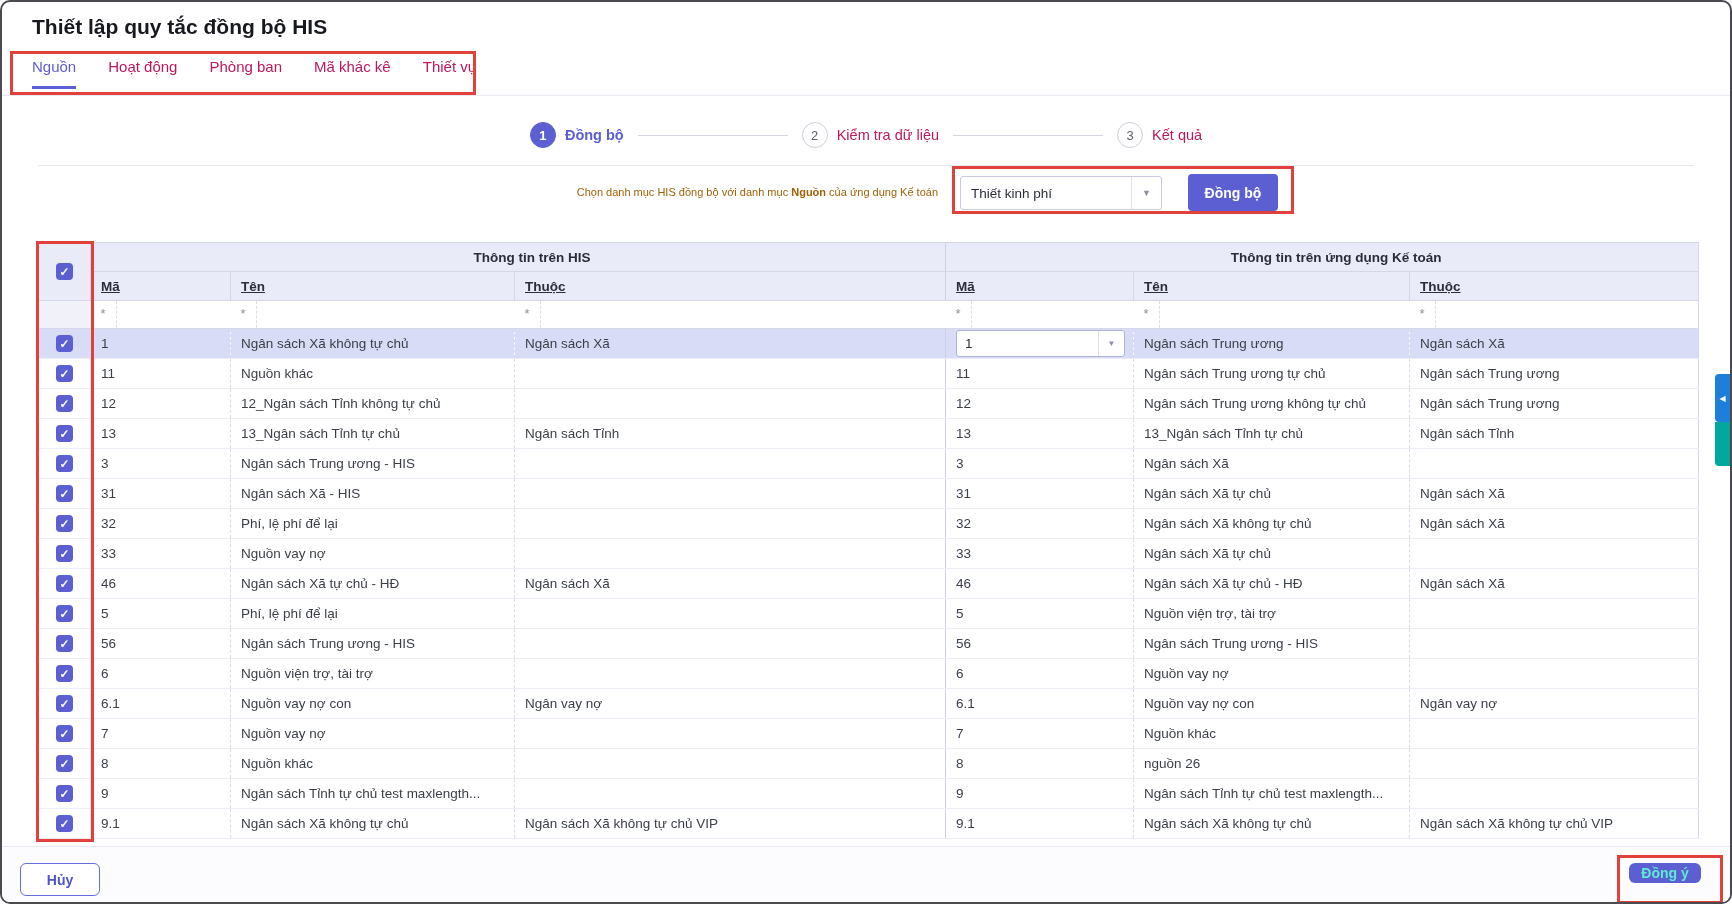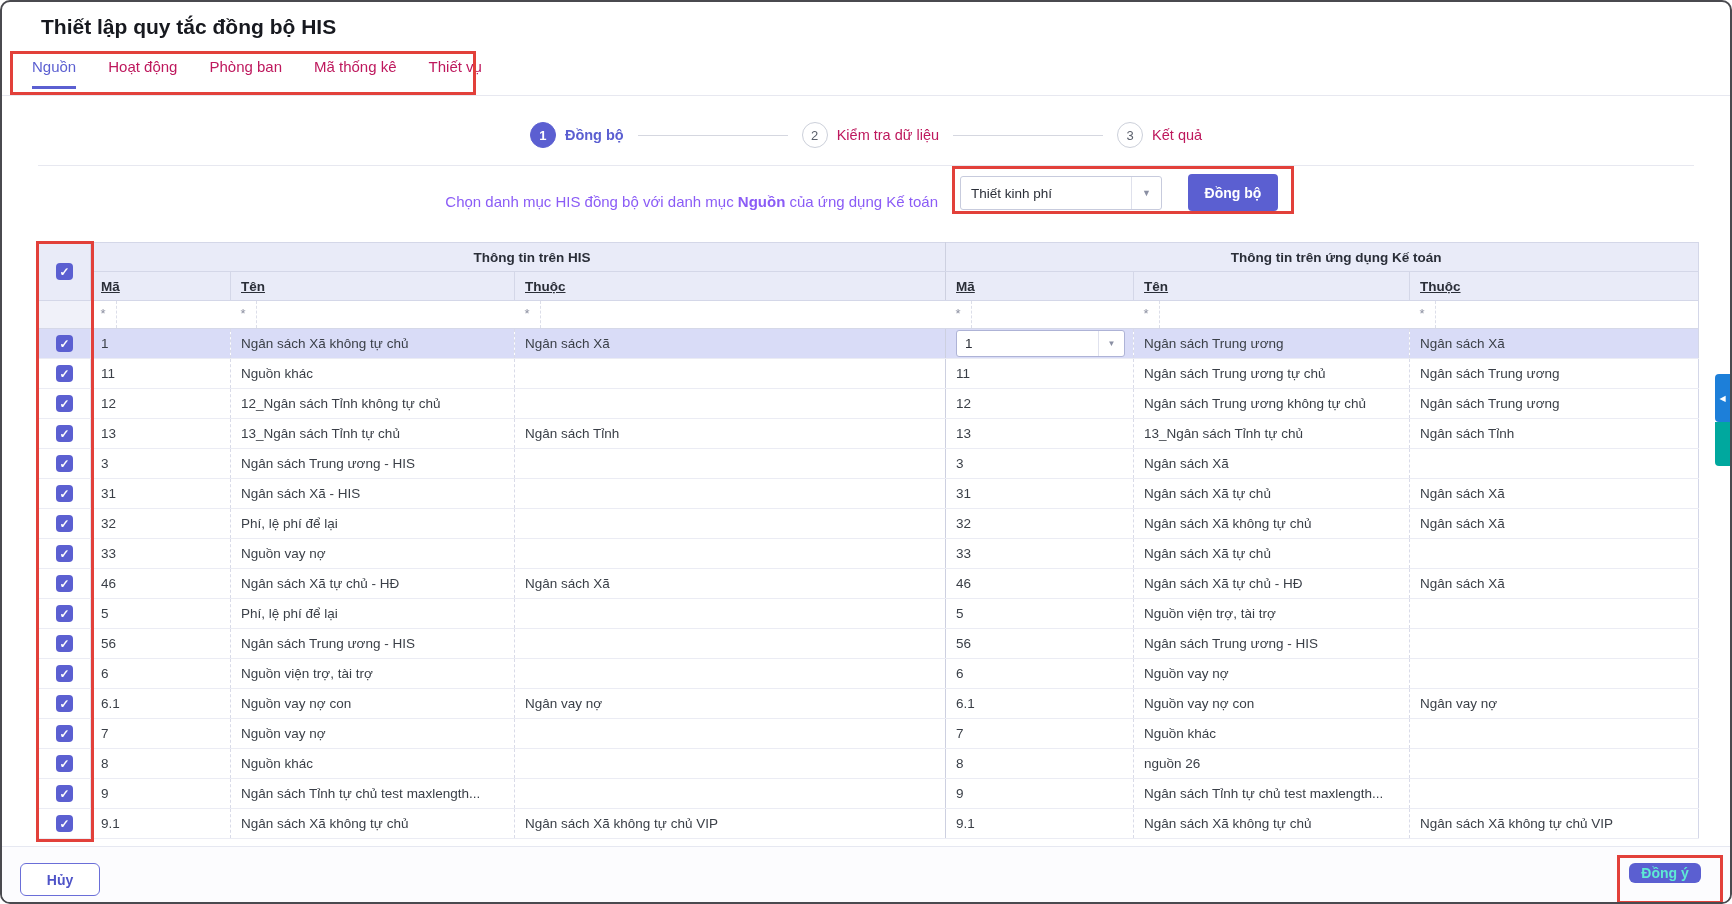--- a/index.html
+++ b/index.html
@@ -13,21 +13,21 @@
   .window {
     position: absolute; inset: 0;
     border: 2px solid #4a4a4f;
     border-radius: 10px;
     background: #fff;
     overflow: hidden;
   }
   
   .page-title {
     position: absolute; left: 30px; top: 13px;
-    font-size: 21px; font-weight: bold; color: #17191f; margin-left: 9px;
+    font-size: 21px; font-weight: bold; color: #17191f;
   }
   
   .tab-bar {
     position: absolute; left: 30px; top: 56px;
     display: flex; gap: 32px; align-items: flex-end;
   }
   .tab {
     font-size: 15px; color: #be185d;
     padding-bottom: 11px; cursor: pointer;
     border-bottom: 3px solid transparent;
@@ -46,22 +46,22 @@
     font-size: 13px; color: #5a5f6b;
     background: #fff; border: 1px solid #ccd0da;
   }
   .step-label { font-size: 14.5px; color: #be185d; }
   .step.active .step-circle { background: #5b5fd1; border-color: #5b5fd1; color: #fff; font-weight: bold; }
   .step.active .step-label { color: #5b5fd1; font-weight: bold; }
   .connector { width: 150px; height: 1px; background: #d5d7e0; }
   .divider2 { position: absolute; left: 36px; right: 36px; top: 163px; height: 1px; background: #e7e8f0; }
   
   .sync-label {
-    position: absolute; top: 191px; right: 792px;
-    font-size: 15px; color: #8b5cf6; white-space: nowrap;
+    position: absolute; top: 184px; right: 792px;
+    font-size: 11px; color: #a16207; white-space: nowrap;
   }
   .sync-label b { font-weight: bold; }
   .category-select {
     position: absolute; left: 958px; top: 174px; width: 202px; height: 34px;
     background: #fff; border: 1px solid #c7cbdd; border-radius: 3px;
     display: flex; align-items: center; cursor: pointer;
   }
   .select-value { flex: 1; padding-left: 10px; font-size: 13.5px; color: #2b2f38; }
   .select-arrow-box {
     width: 30px; height: 100%; border-left: 1px solid #dfe1ec;
@@ -169,21 +169,21 @@
 <body>
 
 <div class="window">
 
   <div class="page-title">Thiết lập quy tắc đồng bộ HIS</div>
 
   <div class="tab-bar">
       <div class="tab active">Nguồn</div>
       <div class="tab">Hoạt động</div>
       <div class="tab">Phòng ban</div>
-      <div class="tab">Mã thống kê</div>
+      <div class="tab">Mã khác kê</div>
       <div class="tab">Thiết vụ</div>
     </div>
   <div class="tabbar-line"></div>
 
   <div class="stepper">
       <div class="step active">
         <span class="step-circle">1</span>
         <span class="step-label">Đồng bộ</span>
       </div>
       <div class="connector"></div>

